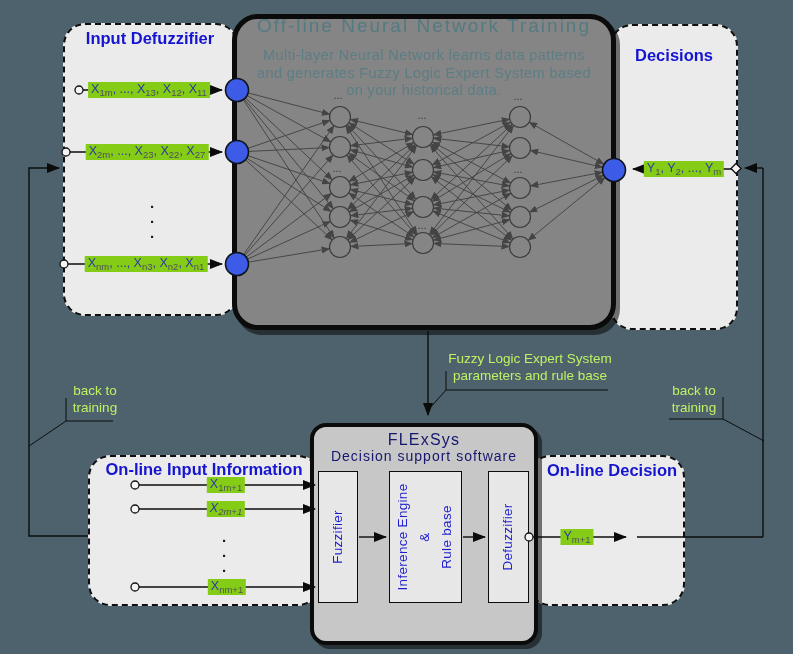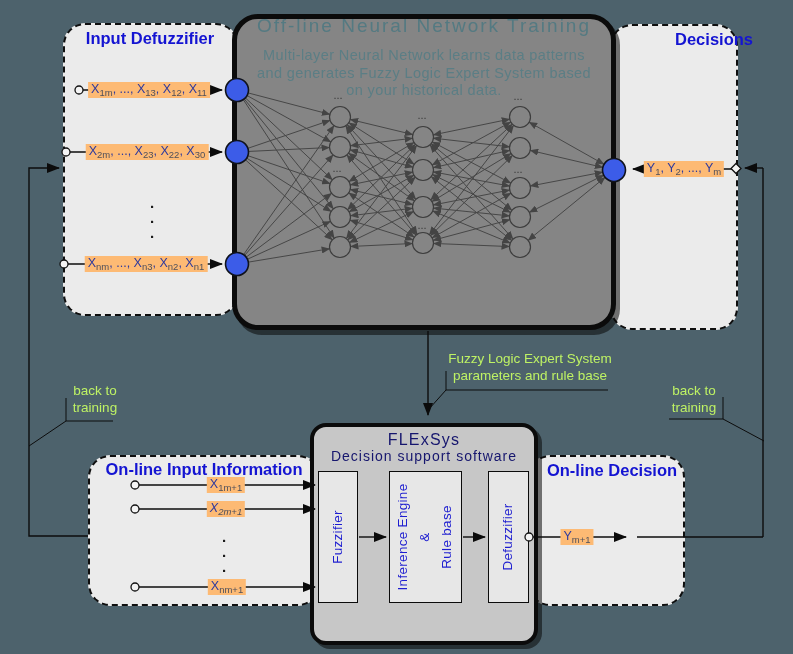--- a/index.html
+++ b/index.html
@@ -18,21 +18,21 @@
   #overlay{position:absolute;left:0;top:0;z-index:5;}
   #overlay text{font-family:"Liberation Sans",sans-serif;}
   .t{position:absolute;z-index:6;transform:translate(-50%,-50%);white-space:pre-line;
      text-align:center;}
   .ptitle{font-weight:bold;font-size:16.5px;color:#1414d2;white-space:nowrap;}
   .dkt{color:#547a82;font-size:19px;letter-spacing:2px;white-space:nowrap;}
   .dkb{color:#5b7e85;font-size:14.5px;line-height:17.5px;letter-spacing:.4px;}
   .navy1{color:#16166e;font-size:16px;letter-spacing:1.2px;white-space:nowrap;}
   .navy2{color:#16166e;font-size:14px;letter-spacing:1px;white-space:nowrap;}
   .blue2{color:#bef264;font-size:13.5px;line-height:17px;}
-  .lbl{white-space:nowrap;background:#fdba74;padding:0 3px;font-size:12.5px;color:#2e3a9e;}
+  .lbl{white-space:nowrap;background:#84cc16;padding:0 3px;font-size:12.5px;color:#2e3a9e;}
   .sub{font-size:9.5px;color:#50505a;vertical-align:-3px;}
   .dots{font-weight:bold;font-size:15px;line-height:15px;color:#1b1b1b;}
   .vmod{position:absolute;z-index:6;transform:translate(-50%,-50%) rotate(-90deg);
         color:#1d1dd0;font-size:13.5px;line-height:22px;white-space:pre-line;text-align:center;
         letter-spacing:.3px;}
 </style>
 </head>
 <body>
 
 <div id="stage">
@@ -176,21 +176,21 @@
       <circle cx="64" cy="264" r="4"></circle>
       <circle cx="135" cy="485" r="4"></circle>
       <circle cx="135" cy="509" r="4"></circle>
       <circle cx="135" cy="587" r="4"></circle>
       <circle cx="529" cy="537" r="4"></circle>
       <path d="M736,163.5 L741,168.5 L736,173.5 L731,168.5 Z"></path>
     </g>
   </svg>
 
   <div class="t ptitle" style="left:150px;top:38px;">Input Defuzzifier</div>
-  <div class="t ptitle" style="left:674px;top:39px;margin-left:40px;">Decisions</div>
+  <div class="t ptitle" style="left:674px;top:55px;">Decisions</div>
   <div class="t ptitle" style="left:204px;top:469px;">On-line Input Information</div>
   <div class="t ptitle" style="left:612px;top:470px;">On-line Decision</div>
 
   <div class="t dkt" style="left:424px;top:26px;">Off-line Neural Network Training</div>
   <div class="t dkb" style="left:424px;top:73px;">Multi-layer Neural Network learns data patterns
 and generates Fuzzy Logic Expert System based
 on your historical data.</div>
 
   <div class="t blue2" style="left:530px;top:367px;">Fuzzy Logic Expert System
 parameters and rule base</div>
@@ -202,21 +202,21 @@
   <div class="t navy1" style="left:424px;top:440px;">FLExSys</div>
   <div class="t navy2" style="left:424px;top:456px;">Decision support software</div>
 
   <div class="vmod" style="left:338px;top:537px;">Fuzzifier</div>
   <div class="vmod" style="left:425px;top:537px;">Inference Engine
 &amp;
 Rule base</div>
   <div class="vmod" style="left:508px;top:537px;">Defuzzifier</div>
 
   <div class="t lbl" style="left:149px;top:90px;"><span>X</span><span class="sub">1m</span><span>, ..., X</span><span class="sub">13</span><span>, X</span><span class="sub">12</span><span>, X</span><span class="sub">11</span></div>
-  <div class="t lbl" style="left:147px;top:152px;"><span>X</span><span class="sub">2m</span><span>, ..., X</span><span class="sub">23</span><span>, X</span><span class="sub">22</span><span>, X</span><span class="sub">30</span></div>
+  <div class="t lbl" style="left:147px;top:152px;"><span>X</span><span class="sub">2m</span><span>, ..., X</span><span class="sub">23</span><span>, X</span><span class="sub">22</span><span>, X</span><span class="sub">27</span></div>
   <div class="t lbl" style="left:146px;top:264px;"><span>X</span><span class="sub">nm</span><span>, ..., X</span><span class="sub">n3</span><span>, X</span><span class="sub">n2</span><span>, X</span><span class="sub">n1</span></div>
   <div class="t dots" style="left:152px;top:217px;">.
 .
 .</div>
 
   <div class="t lbl" style="left:684px;top:169px;"><span>Y</span><span class="sub">1</span><span>, Y</span><span class="sub">2</span><span>, ..., Y</span><span class="sub">m</span></div>
 
   <div class="t lbl" style="left:226px;top:485px;"><span>X</span><span class="sub">1m+1</span></div>
   <div class="t lbl" style="left:226px;top:509px;font-style:italic;"><span>X</span><span class="sub">2m+1</span></div>
   <div class="t lbl" style="left:227px;top:587px;"><span>X</span><span class="sub">nm+1</span></div>

